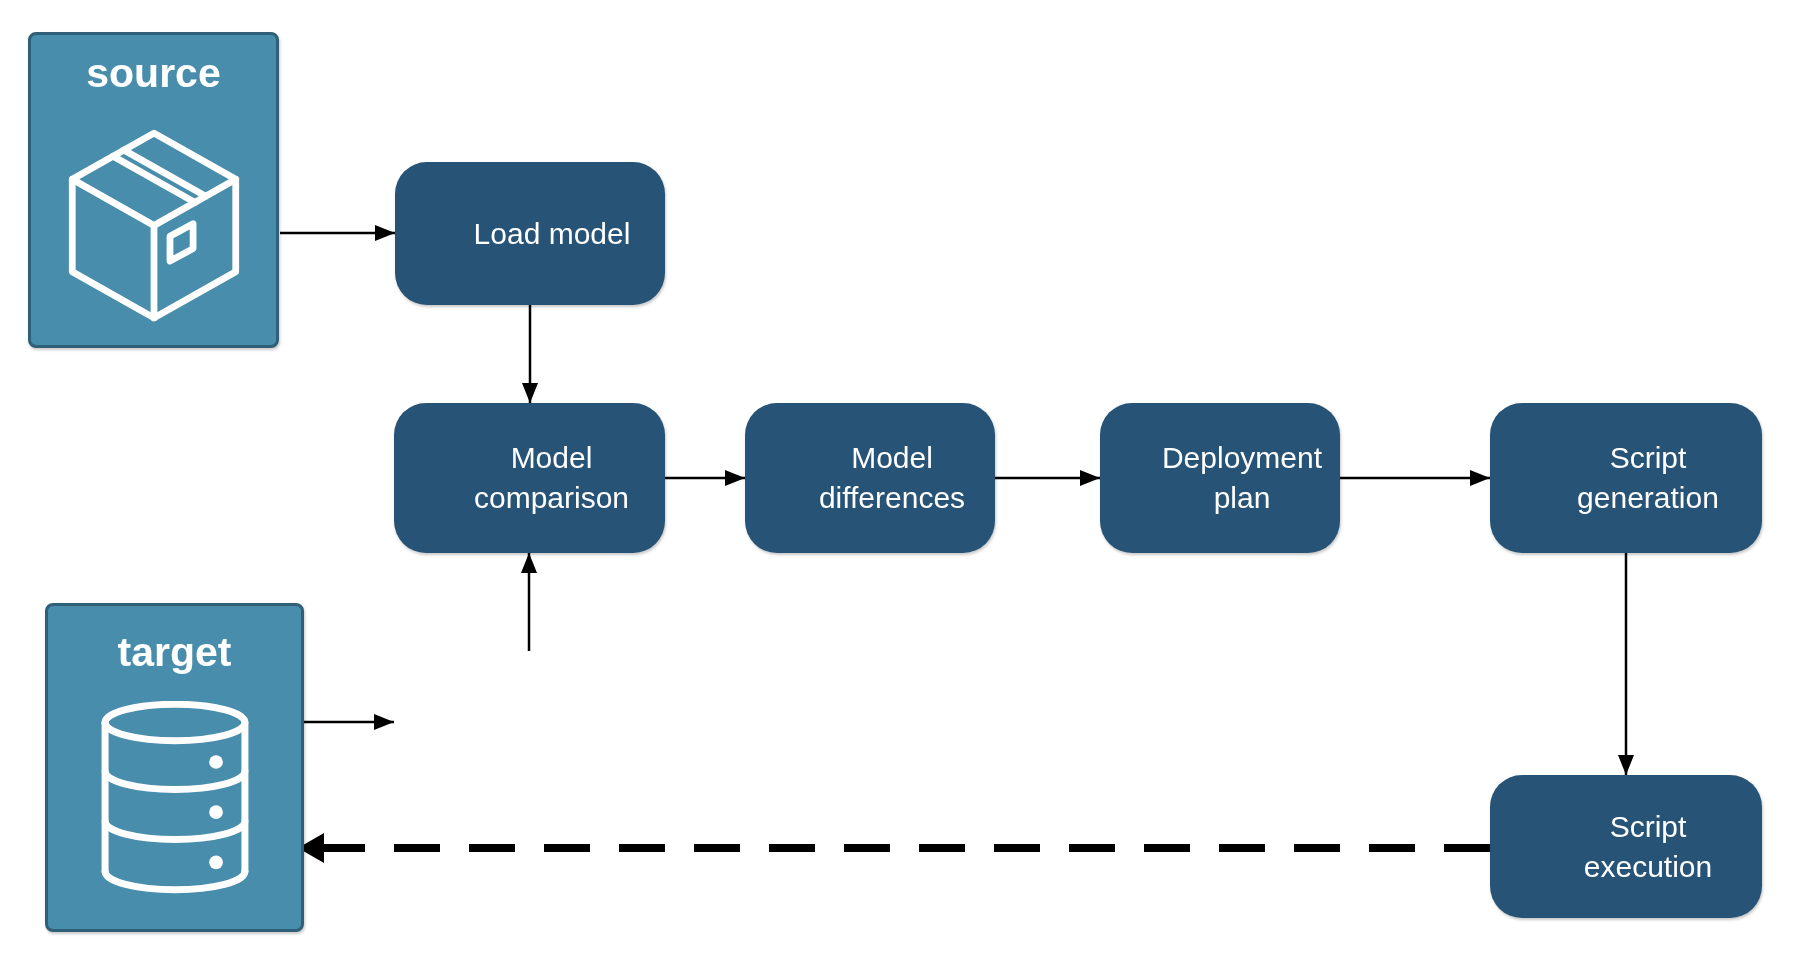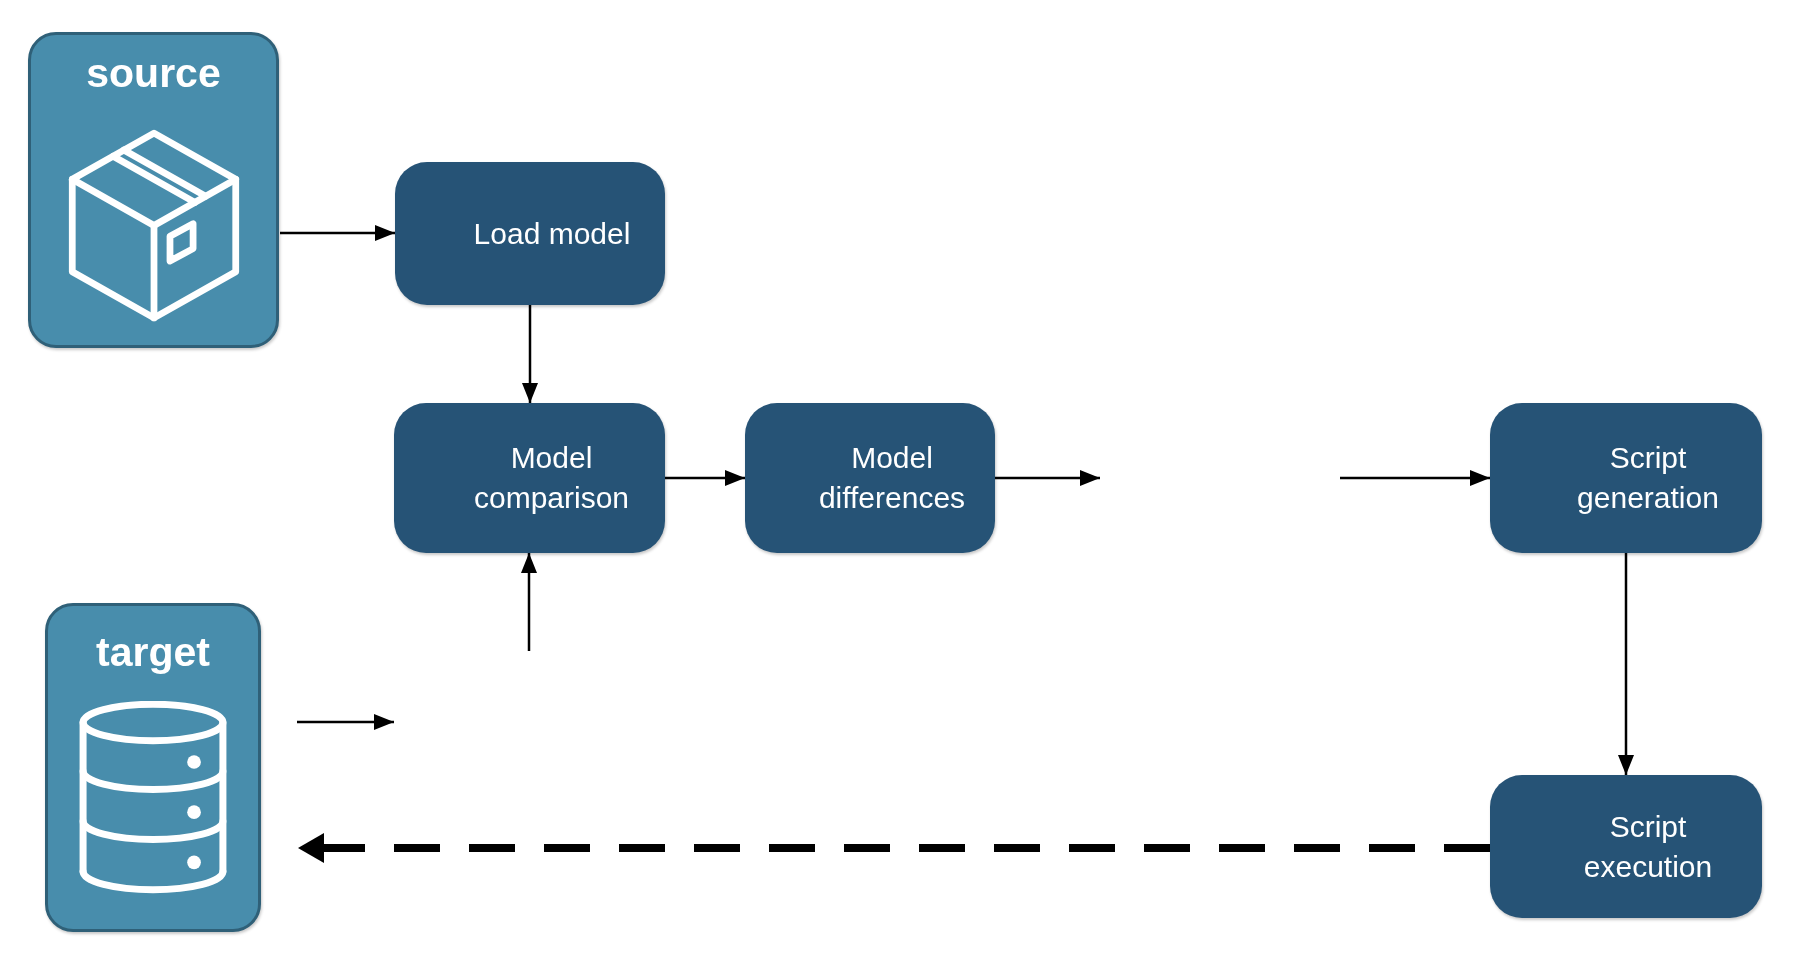--- a/index.html
+++ b/index.html
@@ -30,21 +30,21 @@
     text-align:center;
     color:var(--label-text);
     font-size:30px;line-height:1.32;
     white-space:pre-line;
     box-shadow:1px 2px 3px rgba(0,0,0,0.22);
     padding-left:44px;
   }
   .entity{
     background:var(--entity-fill);
     border:3px solid var(--entity-border);
-    border-radius:28px;
+    border-radius:8px;
     display:flex;flex-direction:column;align-items:center;
     box-shadow:1px 2px 3px rgba(0,0,0,0.22);
   }
   .entity-label{
     color:var(--label-text);
     font-size:41px;font-weight:bold;
     line-height:1.1;
   }
   .icon{display:block;}
 </style>
@@ -79,21 +79,21 @@
     <svg class="icon" style="margin-top:30px;" width="178" height="199" viewBox="0 0 100 112" fill="none" stroke="#FFFFFF" stroke-width="3.8" stroke-linejoin="round" stroke-linecap="round">
       <path d="M50 4 L96 30 L50 56 L4 30 Z"></path>
       <path d="M4 30 L4 82 L50 108 L96 82 L96 30"></path>
       <path d="M50 56 L50 108"></path>
       <path d="M27 17 L73 43"></path>
       <path d="M33 13.5 L79 39.5"></path>
       <path d="M59 62 L72 55 L72 69 L59 76 Z"></path>
     </svg>
   </div>
 
-  <div class="node entity" style="left:45px;top:603px;width:216px;height:329px;padding-top:24px;">
+  <div class="node entity" style="left:45px;top:603px;width:259px;height:329px;padding-top:24px;">
     <div class="entity-label">target</div>
     <svg class="icon" style="margin-top:26px;" width="152" height="195" viewBox="0 0 100 128" fill="none" stroke="#FFFFFF" stroke-width="4.6" stroke-linecap="round">
       <ellipse cx="50" cy="14" rx="46" ry="12"></ellipse>
       <path d="M4 14 L4 112"></path>
       <path d="M96 14 L96 112"></path>
       <path d="M4 112 a46 12 0 0 0 92 0"></path>
       <path d="M4 46 a46 12 0 0 0 92 0"></path>
       <path d="M4 79 a46 12 0 0 0 92 0"></path>
       <circle cx="77" cy="40" r="4.5" fill="#FFFFFF" stroke="none"></circle>
       <circle cx="77" cy="73" r="4.5" fill="#FFFFFF" stroke="none"></circle>
@@ -108,20 +108,24 @@
   <div class="node process" style="left:394px;top:403px;width:271px;height:150px;">
     <span>Model
 comparison</span>
   </div>
 
   <div class="node process" style="left:745px;top:403px;width:250px;height:150px;">
     <span>Model
 differences</span>
   </div>
 
+  <div class="node process" style="left:1100px;top:403px;width:240px;height:150px;">
+    <span>Deployment
+plan</span>
+  </div>
 
   <div class="node process" style="left:1490px;top:403px;width:272px;height:150px;">
     <span>Script
 generation</span>
   </div>
 
 
   <div class="node process" style="left:1490px;top:775px;width:272px;height:143px;">
     <span>Script
 execution</span>

